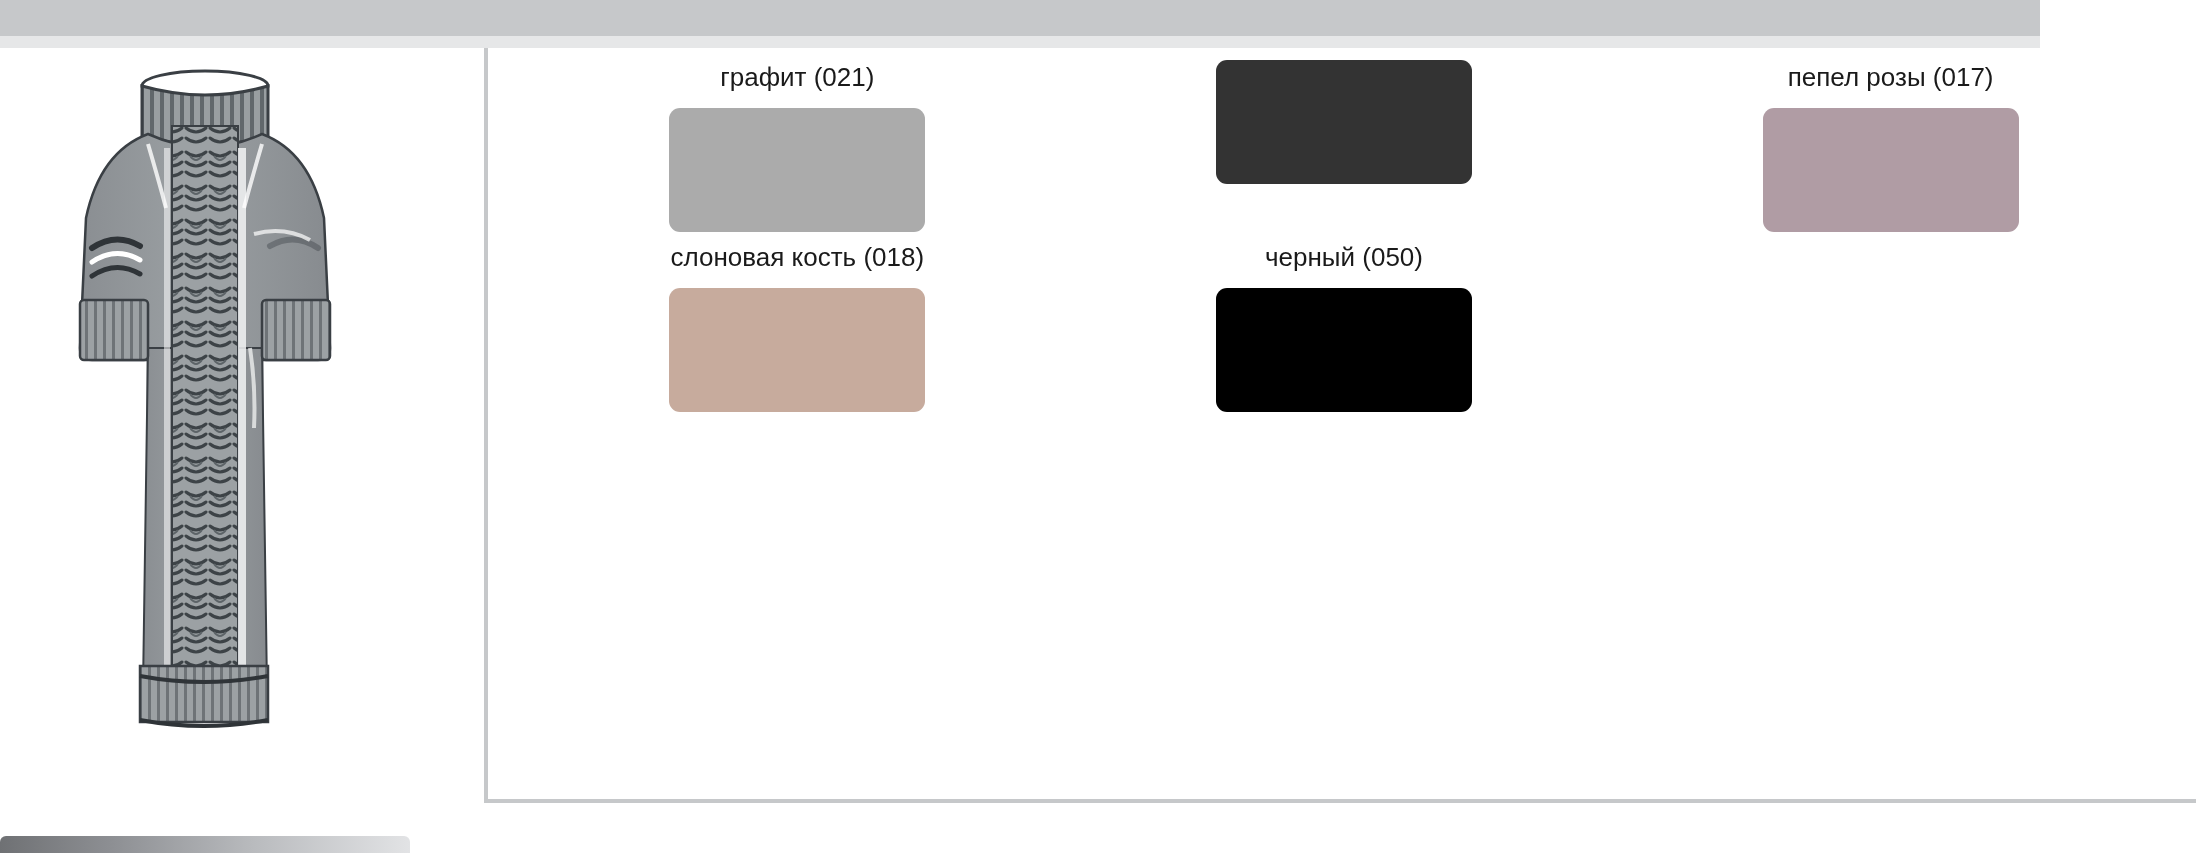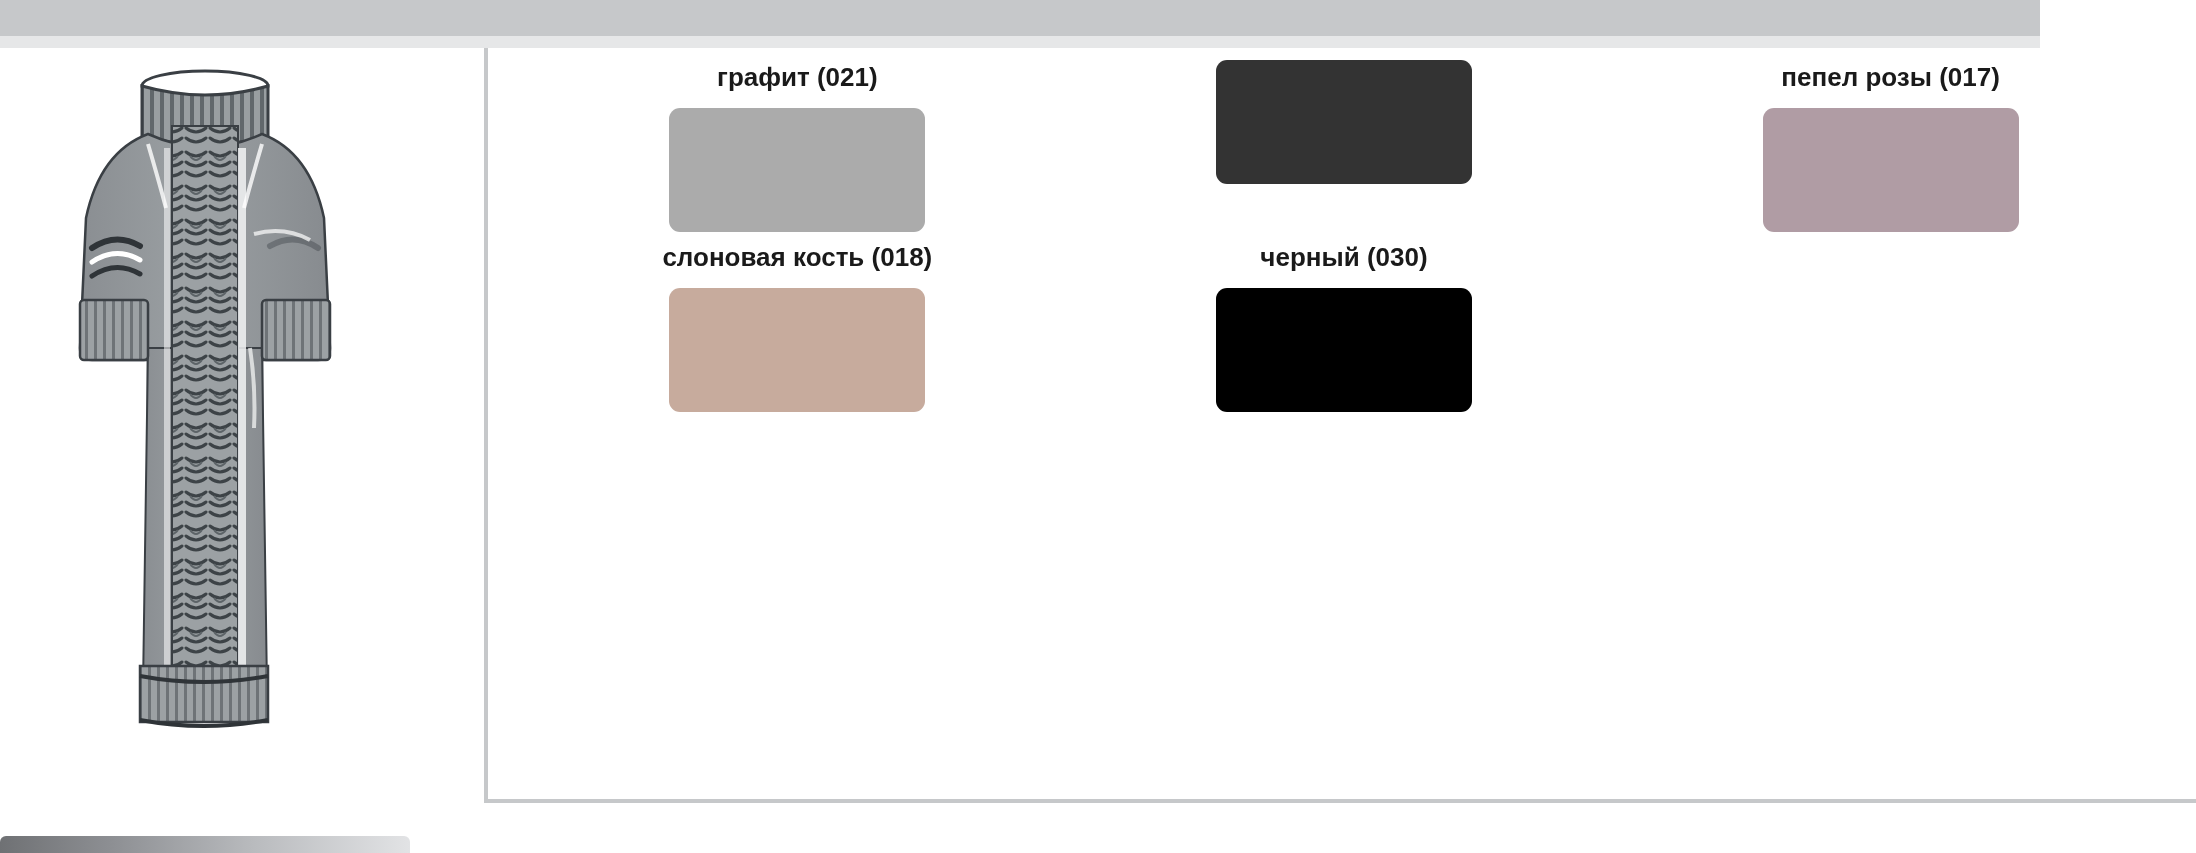--- a/index.html
+++ b/index.html
@@ -97,21 +97,21 @@
   .swatch-cell {
     width: 33.333%;
     box-sizing: border-box;
     display: flex;
     flex-direction: column;
     align-items: center;
     padding-top: 8px;
   }
   .swatch-label {
     font-size: 26px;
-    font-weight: 700;
+    font-weight: 400;
     color: #1a1a1a;
     line-height: 34px;
     margin-bottom: 14px;
     white-space: nowrap;
     font-family: "Liberation Sans", sans-serif;
   }
   .swatch-chip {
     width: 256px;
     height: 124px;
     border-radius: 11px;
@@ -210,17 +210,17 @@
       </div>
       <div class="swatch-cell">
         <div class="swatch-label">пепел розы (017)</div>
         <div class="swatch-chip" style="background: rgb(176, 156, 164);"></div>
       </div>
       <div class="swatch-cell">
         <div class="swatch-label">слоновая кость (018)</div>
         <div class="swatch-chip" style="background: rgb(199, 171, 157);"></div>
       </div>
       <div class="swatch-cell">
-        <div class="swatch-label">черный (030)</div>
+        <div class="swatch-label">черный (050)</div>
         <div class="swatch-chip" style="background: rgb(0, 0, 0);"></div>
       </div>
     </div>
 </div>
 
 </body></html>

